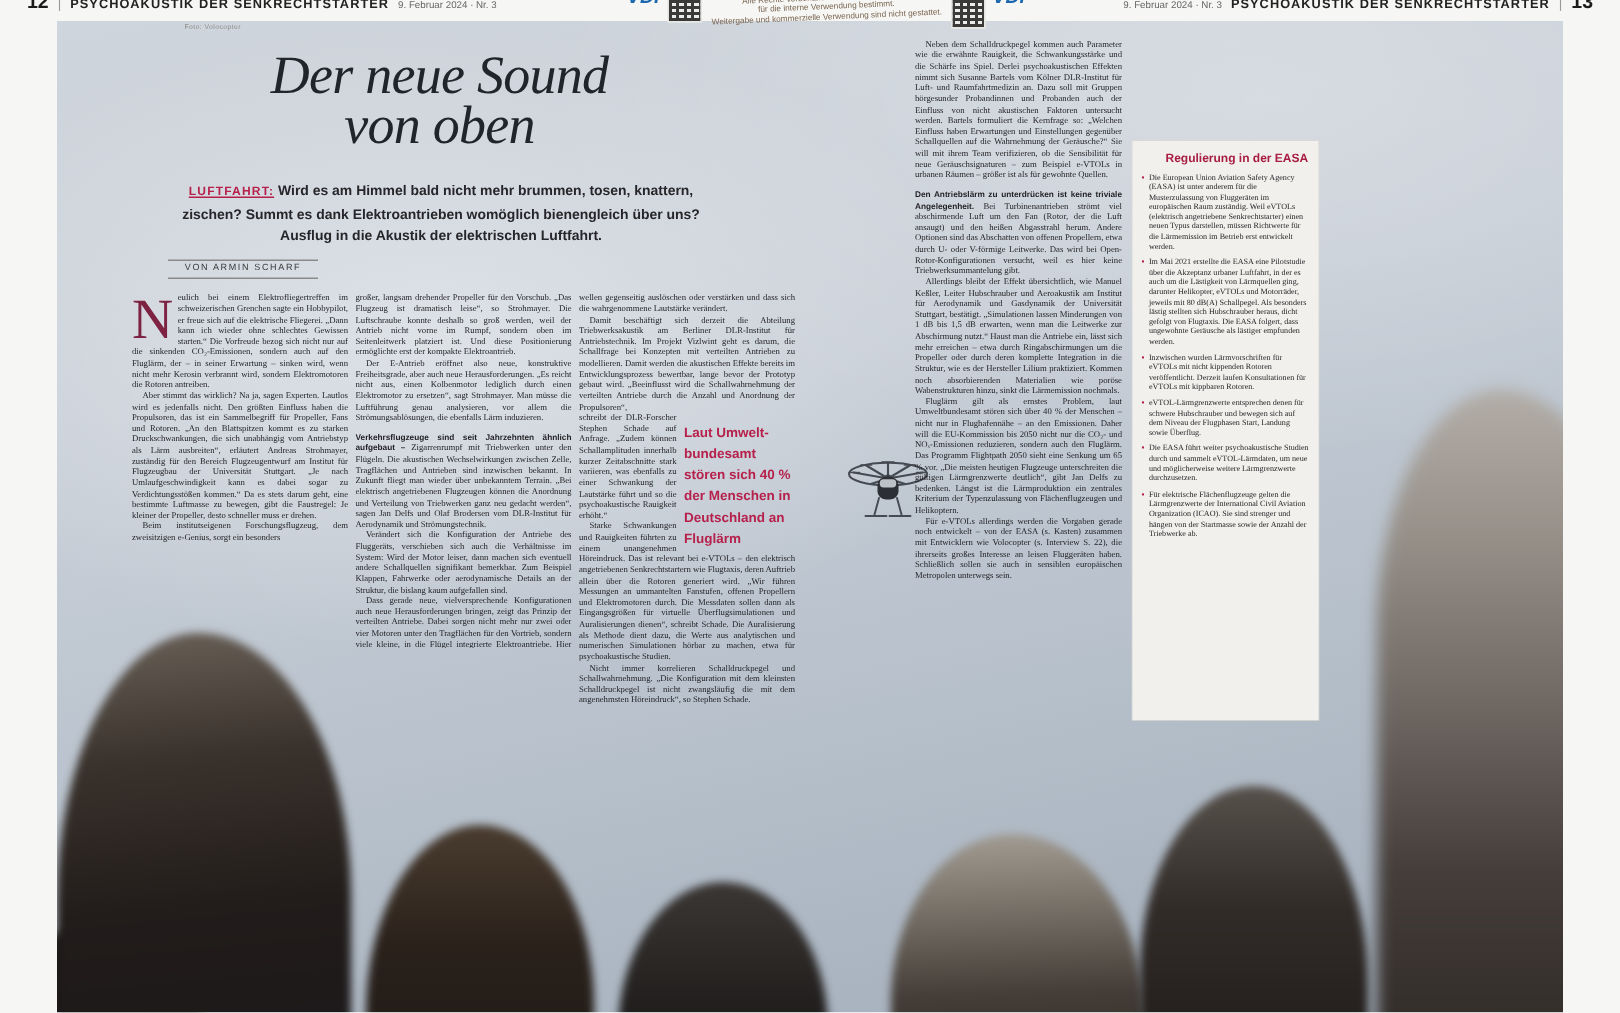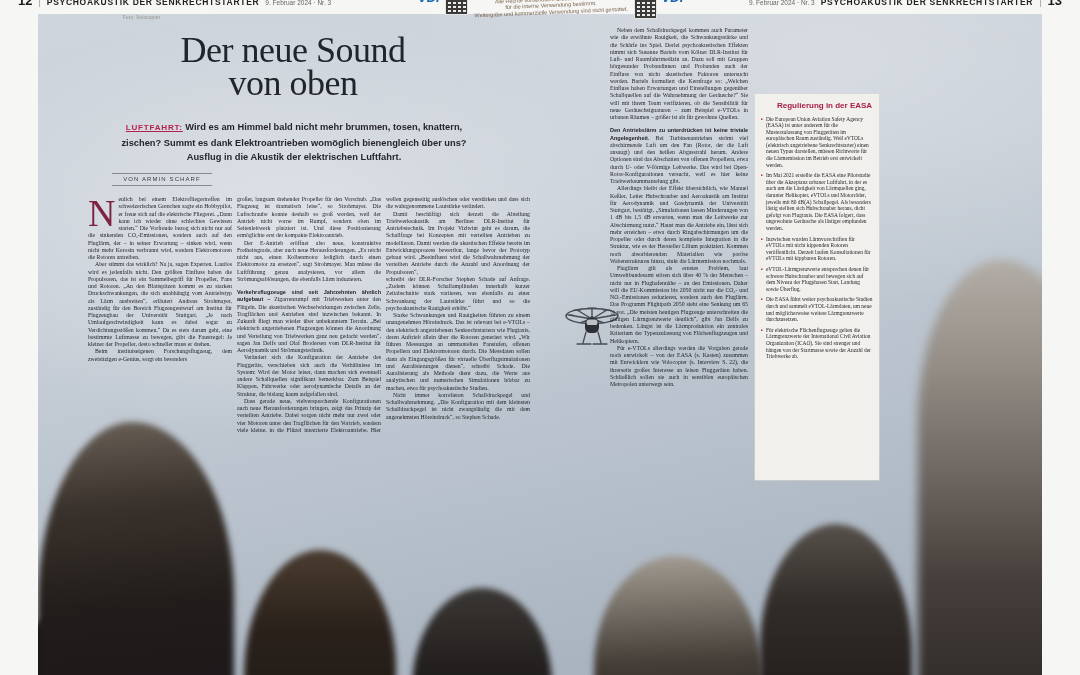--- a/index.html
+++ b/index.html
@@ -130,21 +130,21 @@
         <ellipse cx="29" cy="13" rx="26" ry="7.5"></ellipse>
         <path d="M29 16 L6 12 M29 16 L14 7 M29 16 L29 5.5 M29 16 L44 7 M29 16 L52 12 M29 16 L40 19.5 M29 16 L18 19.5"></path>
         <path d="M3 12 h7 M11 7 h7 M25 5 h8 M40 7 h7 M48 12 h7" stroke-width="1.1"></path>
         <path d="M23 29 L20 40 M35 29 L38 40 M14 41 h14 M30 41 h14" stroke-width="1.3"></path>
       </g>
       <circle cx="29" cy="15.5" r="2.2" fill="#3a3e45"></circle>
       <rect x="22" y="15" width="14" height="15" rx="5.5" fill="#2c3036"></rect>
       <rect x="23.5" y="16.5" width="11" height="5.5" rx="2.6" fill="#ccd1d7" opacity="0.9"></rect>
     </svg>
 
-    <div class="headline" style="white-space:pre-line;">Der neue Sound
+    <div class="headline" style="white-space:pre-line;font-style:italic;">Der neue Sound
 von oben</div>
     <div class="teaser">
       <span class="kicker">LUFTFAHRT:</span>
       <span>Wird es am Himmel bald nicht mehr brummen, tosen, knattern, zischen? Summt es dank Elektroantrieben womöglich bienengleich über uns? Ausflug in die Akustik der elektrischen Luftfahrt.</span>
     </div>
     <div class="byline">VON ARMIN SCHARF</div>
 
     <div class="col c1">
         <p class="ni"><span class="dropcap">N</span>eulich bei einem Elektrofliegertreffen im schweizerischen Grenchen sagte ein Hobbypilot, er freue sich auf die elektrische Fliegerei. „Dann kann ich wieder ohne schlechtes Gewissen starten.“ Die Vorfreude bezog sich nicht nur auf die sinkenden CO₂-Emissionen, sondern auch auf den Fluglärm, der – in seiner Erwartung – sinken wird, wenn nicht mehr Kerosin verbrannt wird, sondern Elektromotoren die Rotoren antreiben.</p>
         <p>Aber stimmt das wirklich? Na ja, sagen Experten. Lautlos wird es jedenfalls nicht. Den größten Einfluss haben die Propulsoren, das ist ein Sammelbegriff für Propeller, Fans und Rotoren. „An den Blattspitzen kommt es zu starken Druckschwankungen, die sich unabhängig vom Antriebstyp als Lärm ausbreiten“, erläutert Andreas Strohmayer, zuständig für den Bereich Flugzeugentwurf am Institut für Flugzeugbau der Universität Stuttgart. „Je nach Umlaufgeschwindigkeit kann es dabei sogar zu Verdichtungsstößen kommen.“ Da es stets darum geht, eine bestimmte Luftmasse zu bewegen, gibt die Faustregel: Je kleiner der Propeller, desto schneller muss er drehen.</p>
@@ -153,20 +153,26 @@
     <div class="col c2">
         <p class="ni">großer, langsam drehender Propeller für den Vorschub. „Das Flugzeug ist dramatisch leise“, so Strohmayer. Die Luftschraube konnte deshalb so groß werden, weil der Antrieb nicht vorne im Rumpf, sondern oben im Seitenleitwerk platziert ist. Und diese Positionierung ermöglichte erst der kompakte Elektroantrieb.</p>
         <p>Der E-Antrieb eröffnet also neue, konstruktive Freiheitsgrade, aber auch neue Herausforderungen. „Es reicht nicht aus, einen Kolbenmotor lediglich durch einen Elektromotor zu ersetzen“, sagt Strohmayer. Man müsse die Luftführung genau analysieren, vor allem die Strömungsablösungen, die ebenfalls Lärm induzieren.</p>
         <p class="ni gap"><b>Verkehrsflugzeuge sind seit Jahrzehnten ähnlich aufgebaut – </b>Zigarrenrumpf mit Triebwerken unter den Flügeln. Die akustischen Wechselwirkungen zwischen Zelle, Tragflächen und Antrieben sind inzwischen bekannt. In Zukunft fliegt man wieder über unbekanntem Terrain. „Bei elektrisch angetriebenen Flugzeugen können die Anordnung und Verteilung von Triebwerken ganz neu gedacht werden“, sagen Jan Delfs und Olaf Brodersen vom DLR-Institut für Aerodynamik und Strömungstechnik.</p>
         <p>Verändert sich die Konfiguration der Antriebe des Fluggeräts, verschieben sich auch die Verhältnisse im System: Wird der Motor leiser, dann machen sich eventuell andere Schallquellen signifikant bemerkbar. Zum Beispiel Klappen, Fahrwerke oder aerodynamische Details an der Struktur, die bislang kaum aufgefallen sind.</p>
         <p>Dass gerade neue, vielversprechende Konfigurationen auch neue Herausforderungen bringen, zeigt das Prinzip der verteilten Antriebe. Dabei sorgen nicht mehr nur zwei oder vier Motoren unter den Tragflächen für den Vortrieb, sondern viele kleine, in die Flügel integrierte Elektroantriebe. Hier kann es zu Überlagerungen kommen, den sogenannten Interferenzen. Diese bewirken, dass sich Schall-</p>
       </div>
     <div class="col c3">
         <p class="ni">wellen gegenseitig auslöschen oder verstärken und dass sich die wahrgenommene Lautstärke verändert.</p>
         <p>Damit beschäftigt sich derzeit die Abteilung Triebwerksakustik am Berliner DLR-Institut für Antriebstechnik. Im Projekt Vizlwint geht es darum, die Schallfrage bei Konzepten mit verteilten Antrieben zu modellieren. Damit werden die akustischen Effekte bereits im Entwicklungsprozess bewertbar, lange bevor der Prototyp gebaut wird. „Beeinflusst wird die Schallwahrnehmung der verteilten Antriebe durch die Anzahl und Anordnung der Propulsoren“,</p>
+        <div class="pullquote">Laut Umwelt-
+bundesamt
+stören sich 40 %
+der Menschen in
+Deutschland an
+Fluglärm</div>
         <p class="ni">schreibt der DLR-Forscher Stephen Schade auf Anfrage. „Zudem können Schallamplituden innerhalb kurzer Zeitabschnitte stark variieren, was ebenfalls zu einer Schwankung der Lautstärke führt und so die psychoakustische Rauigkeit erhöht.“</p>
         <p>Starke Schwankungen und Rauigkeiten führten zu einem unangenehmen Höreindruck. Das ist relevant bei e-VTOLs – den elektrisch angetriebenen Senkrechtstartern wie Flugtaxis, deren Auftrieb allein über die Rotoren generiert wird. „Wir führen Messungen an ummantelten Fanstufen, offenen Propellern und Elektromotoren durch. Die Messdaten sollen dann als Eingangsgrößen für virtuelle Überflugsimulationen und Auralisierungen dienen“, schreibt Schade. Die Auralisierung als Methode dient dazu, die Werte aus analytischen und numerischen Simulationen hörbar zu machen, etwa für psychoakustische Studien.</p>
         <p>Nicht immer korrelieren Schalldruckpegel und Schallwahrnehmung. „Die Konfiguration mit dem kleinsten Schalldruckpegel ist nicht zwangsläufig die mit dem angenehmsten Höreindruck“, so Stephen Schade.</p>
       </div>
     <div class="col rc">
         <p>Neben dem Schalldruckpegel kommen auch Parameter wie die erwähnte Rauigkeit, die Schwankungsstärke und die Schärfe ins Spiel. Derlei psychoakustischen Effekten nimmt sich Susanne Bartels vom Kölner DLR-Institut für Luft- und Raumfahrtmedizin an. Dazu soll mit Gruppen hörgesunder Probandinnen und Probanden auch der Einfluss von nicht akustischen Faktoren untersucht werden. Bartels formuliert die Kernfrage so: „Welchen Einfluss haben Erwartungen und Einstellungen gegenüber Schallquellen auf die Wahrnehmung der Geräusche?“ Sie will mit ihrem Team verifizieren, ob die Sensibilität für neue Geräuschsignaturen – zum Beispiel e-VTOLs in urbanen Räumen – größer ist als für gewohnte Quellen.</p>
         <p class="ni gap"><b>Den Antriebslärm zu unterdrücken ist keine triviale Angelegenheit. </b>Bei Turbinenantrieben strömt viel abschirmende Luft um den Fan (Rotor, der die Luft ansaugt) und den heißen Abgasstrahl herum. Andere Optionen sind das Abschatten von offenen Propellern, etwa durch U- oder V-förmige Leitwerke. Das wird bei Open-Rotor-Konfigurationen versucht, weil es hier keine Triebwerksummantelung gibt.</p>
         <p>Allerdings bleibt der Effekt übersichtlich, wie Manuel Keßler, Leiter Hubschrauber und Aeroakustik am Institut für Aerodynamik und Gasdynamik der Universität Stuttgart, bestätigt. „Simulationen lassen Minderungen von 1 dB bis 1,5 dB erwarten, wenn man die Leitwerke zur Abschirmung nutzt.“ Haust man die Antriebe ein, lässt sich mehr erreichen – etwa durch Ringabschirmungen um die Propeller oder durch deren komplette Integration in die Struktur, wie es der Hersteller Lilium praktiziert. Kommen noch absorbierenden Materialien wie poröse Wabenstrukturen hinzu, sinkt die Lärmemission nochmals.</p>
         <p>Fluglärm gilt als ernstes Problem, laut Umweltbundesamt stören sich über 40 % der Menschen – nicht nur in Flughafennähe – an den Emissionen. Daher will die EU-Kommission bis 2050 nicht nur die CO₂- und NOₓ-Emissionen reduzieren, sondern auch den Fluglärm. Das Programm Flightpath 2050 sieht eine Senkung um 65 % vor. „Die meisten heutigen Flugzeuge unterschreiten die gültigen Lärmgrenzwerte deutlich“, gibt Jan Delfs zu bedenken. Längst ist die Lärmproduktion ein zentrales Kriterium der Typenzulassung von Flächenflugzeugen und Helikoptern.</p>
         <p>Für e-VTOLs allerdings werden die Vorgaben gerade noch entwickelt – von der EASA (s. Kasten) zusammen mit Entwicklern wie Volocopter (s. Interview S. 22), die ihrerseits großes Interesse an leisen Fluggeräten haben. Schließlich sollen sie auch in sensiblen europäischen Metropolen unterwegs sein.</p>

